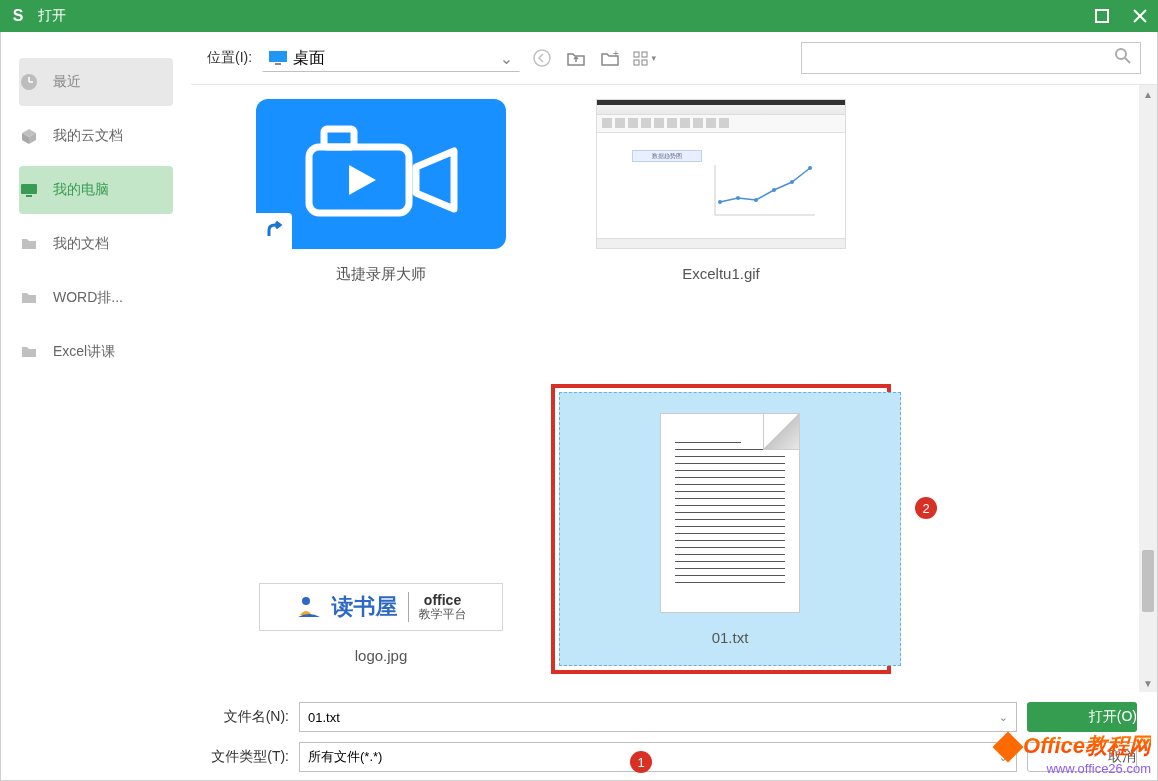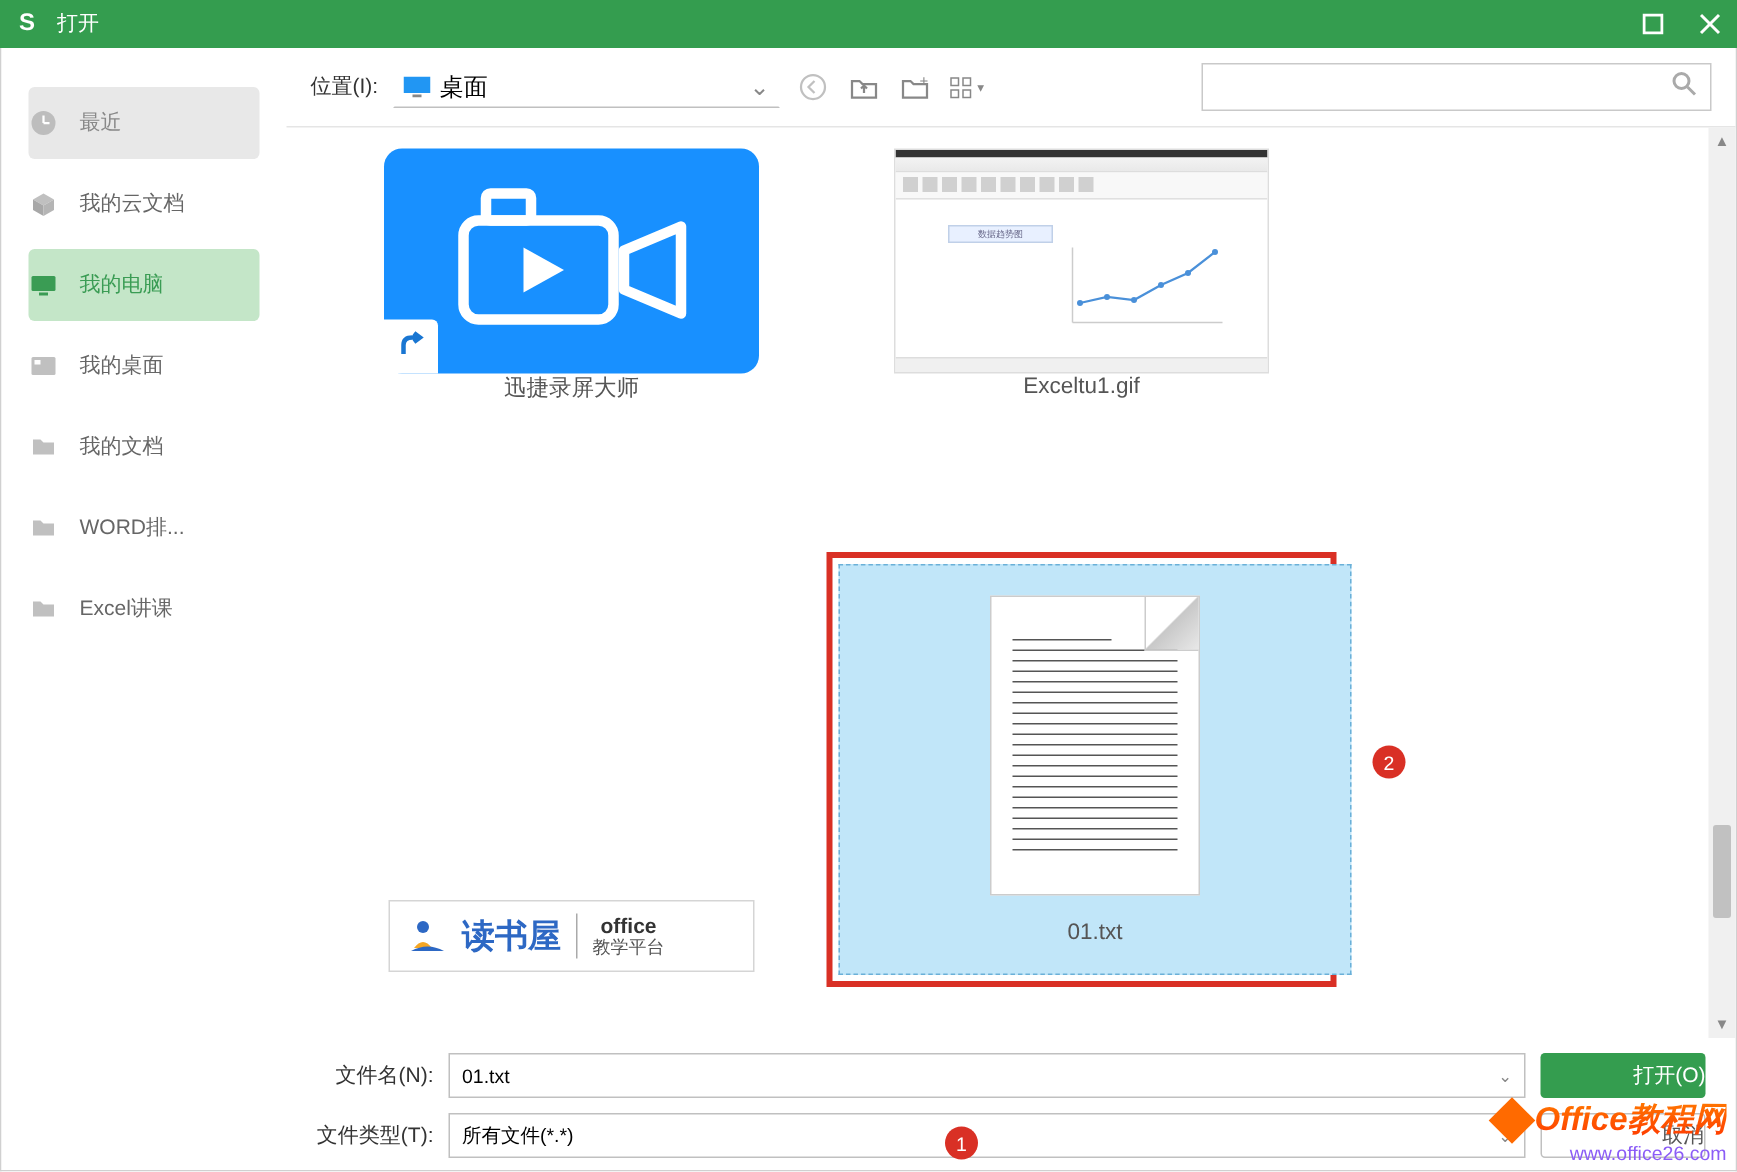--- a/index.html
+++ b/index.html
@@ -163,21 +163,21 @@
       gap: 0;
       align-items: flex-start;
     }
     .file-item {
       width: 340px;
       text-align: center;
       padding: 10px;
       cursor: pointer;
     }
     .file-name {
-      margin-top: 0;
+      margin-top: 16px;
       font-size: 15px;
       color: #555;
     }
     .thumb-video {
       width: 250px;
       height: 150px;
       background: #1890ff;
       border-radius: 12px;
       position: relative;
       margin: 0 auto;
@@ -233,20 +233,21 @@
       margin-top: 90px;
     }
     .thumb-logo {
       width: 244px;
       height: 48px;
       background: #fff;
       border: 1px solid #d5d5d5;
       margin: 0 auto;
       display: flex;
       align-items: center;
+      justify-content: center;
       gap: 10px;
       padding: 0 12px;
     }
     .logo-t1{font-size:22px;font-weight:bold;color:#2d68c4;}
     .logo-div{width:1px;height:30px;background:#aaa;}
     .logo-right{display:flex;flex-direction:column;line-height:1.1;}
     .logo-t2{font-size:14px;font-weight:bold;color:#333;}
     .logo-t3{font-size:12px;color:#555;}
     .selected-file {
       border: 4px solid #d93025;
@@ -465,29 +466,20 @@
       <span>我的云文档</span>
     </div>
     <div class="sidebar-item active">
       <span class="si-icon">
         <svg width="18" height="18">
             <rect x="1" y="3" width="16" height="10" rx="1" fill="#3a9c54"></rect>
             <rect x="6" y="14" width="6" height="2" fill="#3a9c54"></rect>
           </svg>
       </span>
       <span>我的电脑</span>
-    </div>
-    <div class="sidebar-item">
-      <span class="si-icon">
-        <svg width="18" height="18">
-            <rect x="1" y="3" width="16" height="12" rx="1" fill="#c0c0c0"></rect>
-            <rect x="3" y="5" width="4" height="3" fill="#fff"></rect>
-          </svg>
-      </span>
-      <span>我的桌面</span>
     </div>
     <div class="sidebar-item">
       <span class="si-icon">
         <svg width="18" height="18">
             <path d="M2 4h5l2 2h7v8H2z" fill="#c0c0c0"></path>
           </svg>
       </span>
       <span>我的文档</span>
     </div>
     <div class="sidebar-item">
@@ -620,20 +612,21 @@
                   <path d="M4 20 Q10 12 16 20" fill="#f6a623"></path>
                   <path d="M2 22 Q13 16 24 22" fill="#2d68c4"></path>
                 </svg>
               <span class="logo-t1">读书屋</span>
               <div class="logo-div"></div>
               <div class="logo-right">
                 <span class="logo-t2">office</span>
                 <span class="logo-t3">教学平台</span>
               </div>
             </div>
+            <div class="file-name">logo.jpg</div>
           </div>
           <div class="file-item" style="padding:0;">
             <div class="selected-file">
               <div class="txt-box">
                 <div class="txt-icon">
                   <div class="txt-fold"></div>
                   <div class="txt-line" style="width:60%;"></div>
                   <div class="txt-line"></div>
                     <div class="txt-line"></div>
                     <div class="txt-line"></div>

